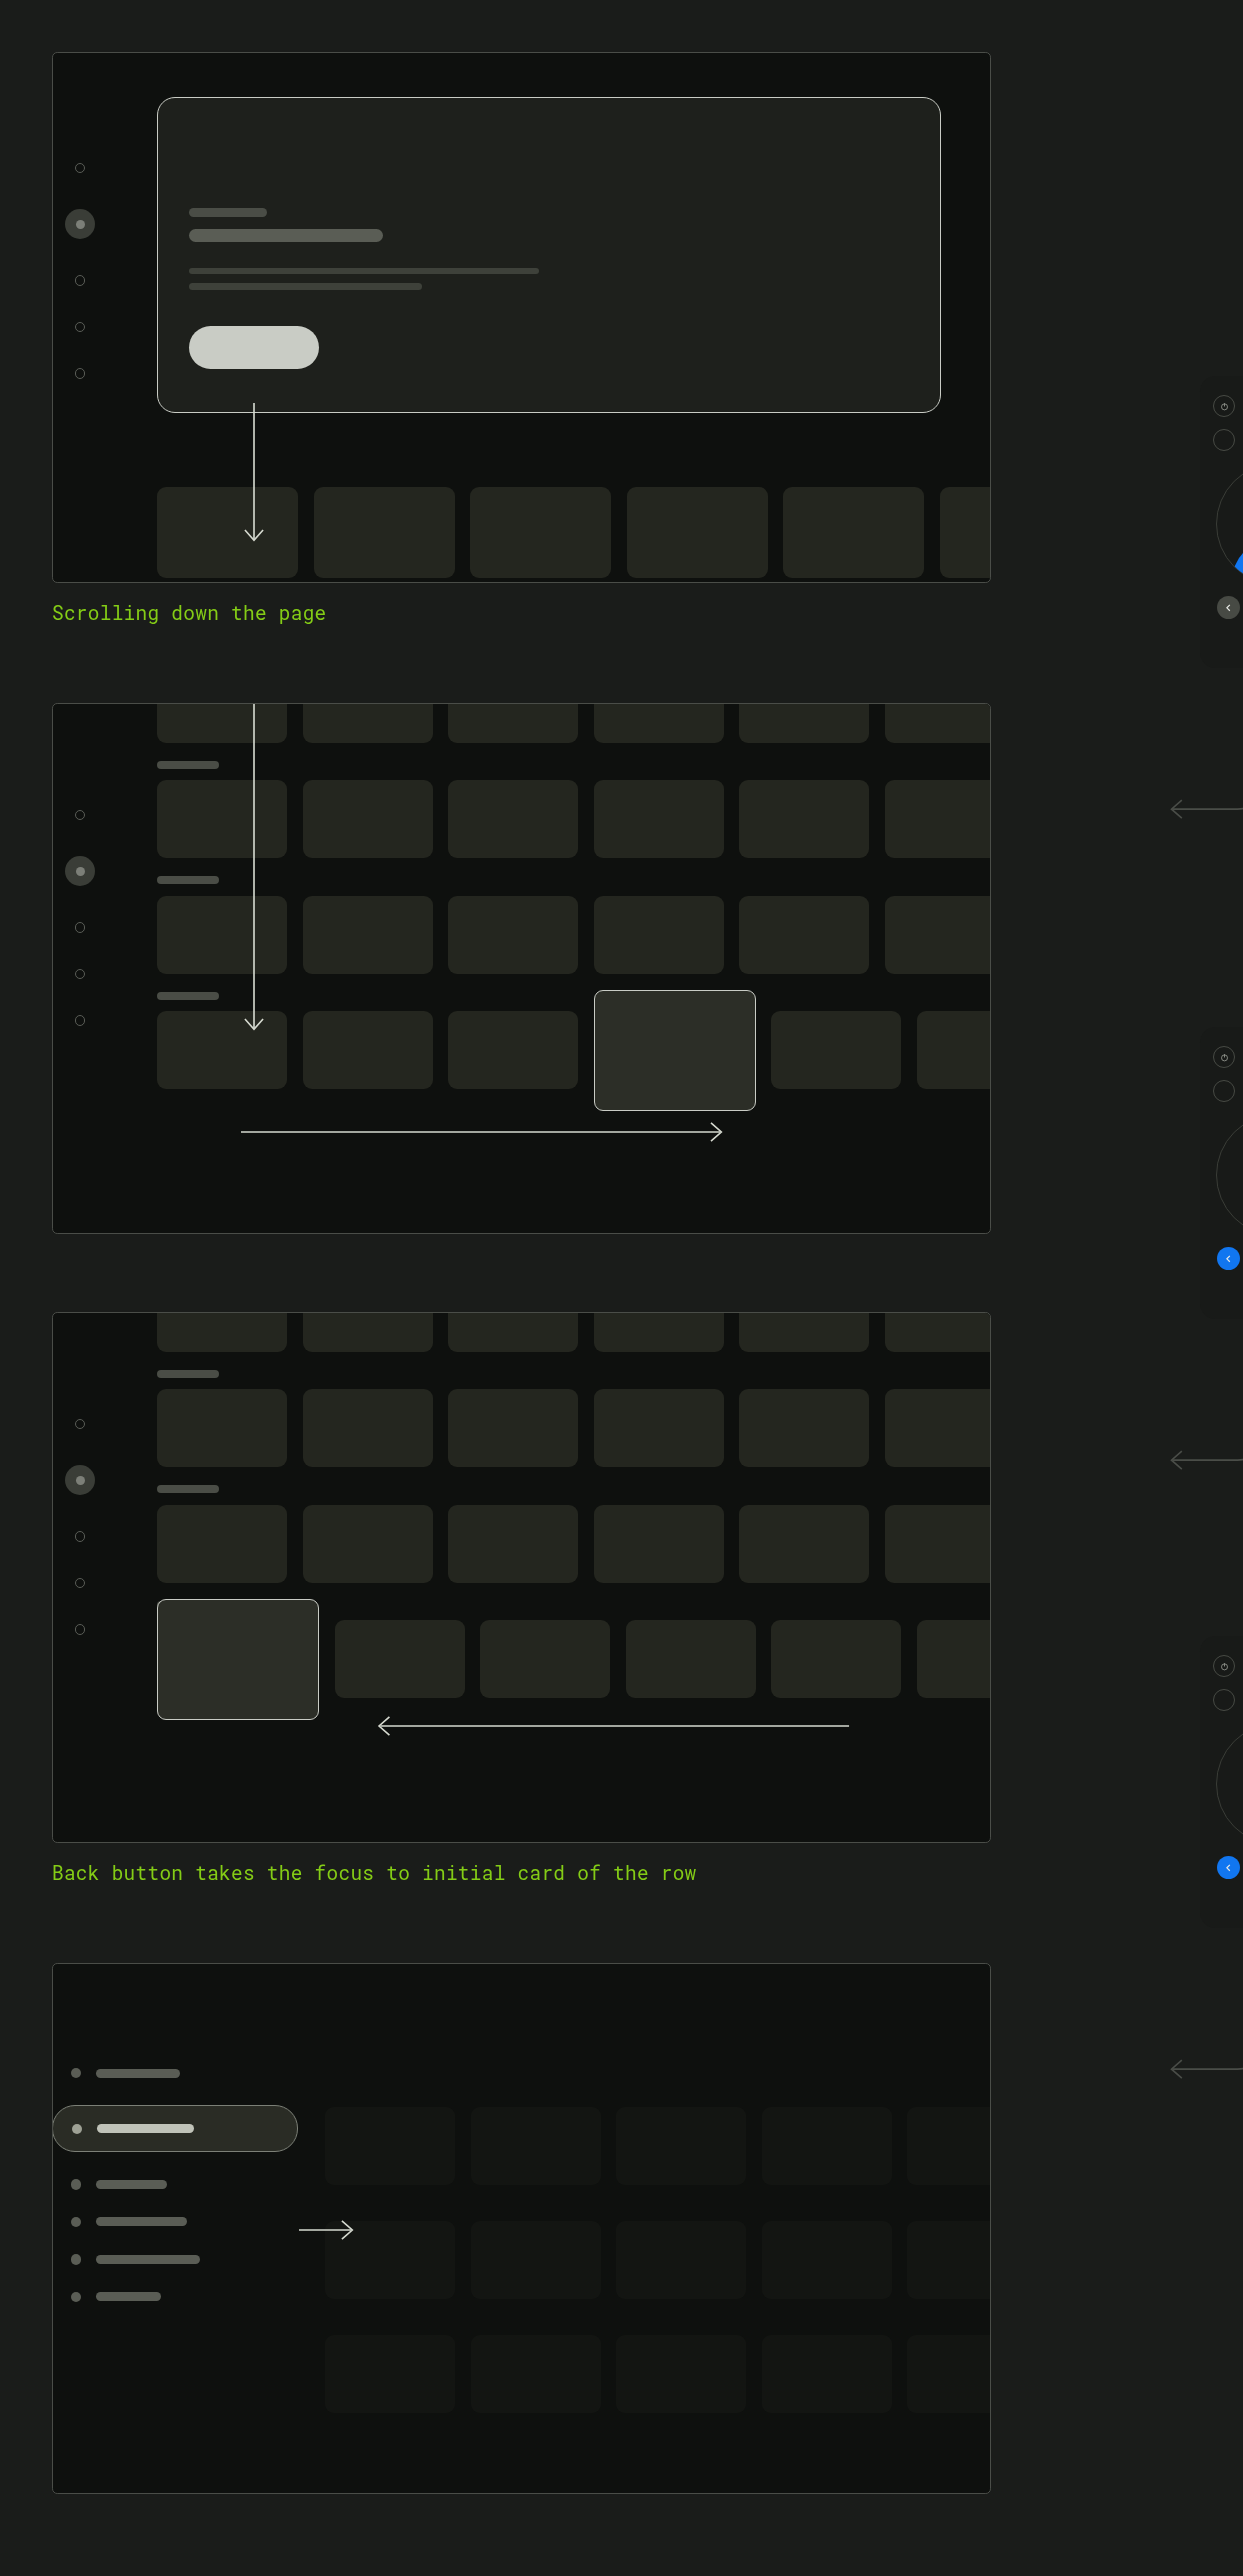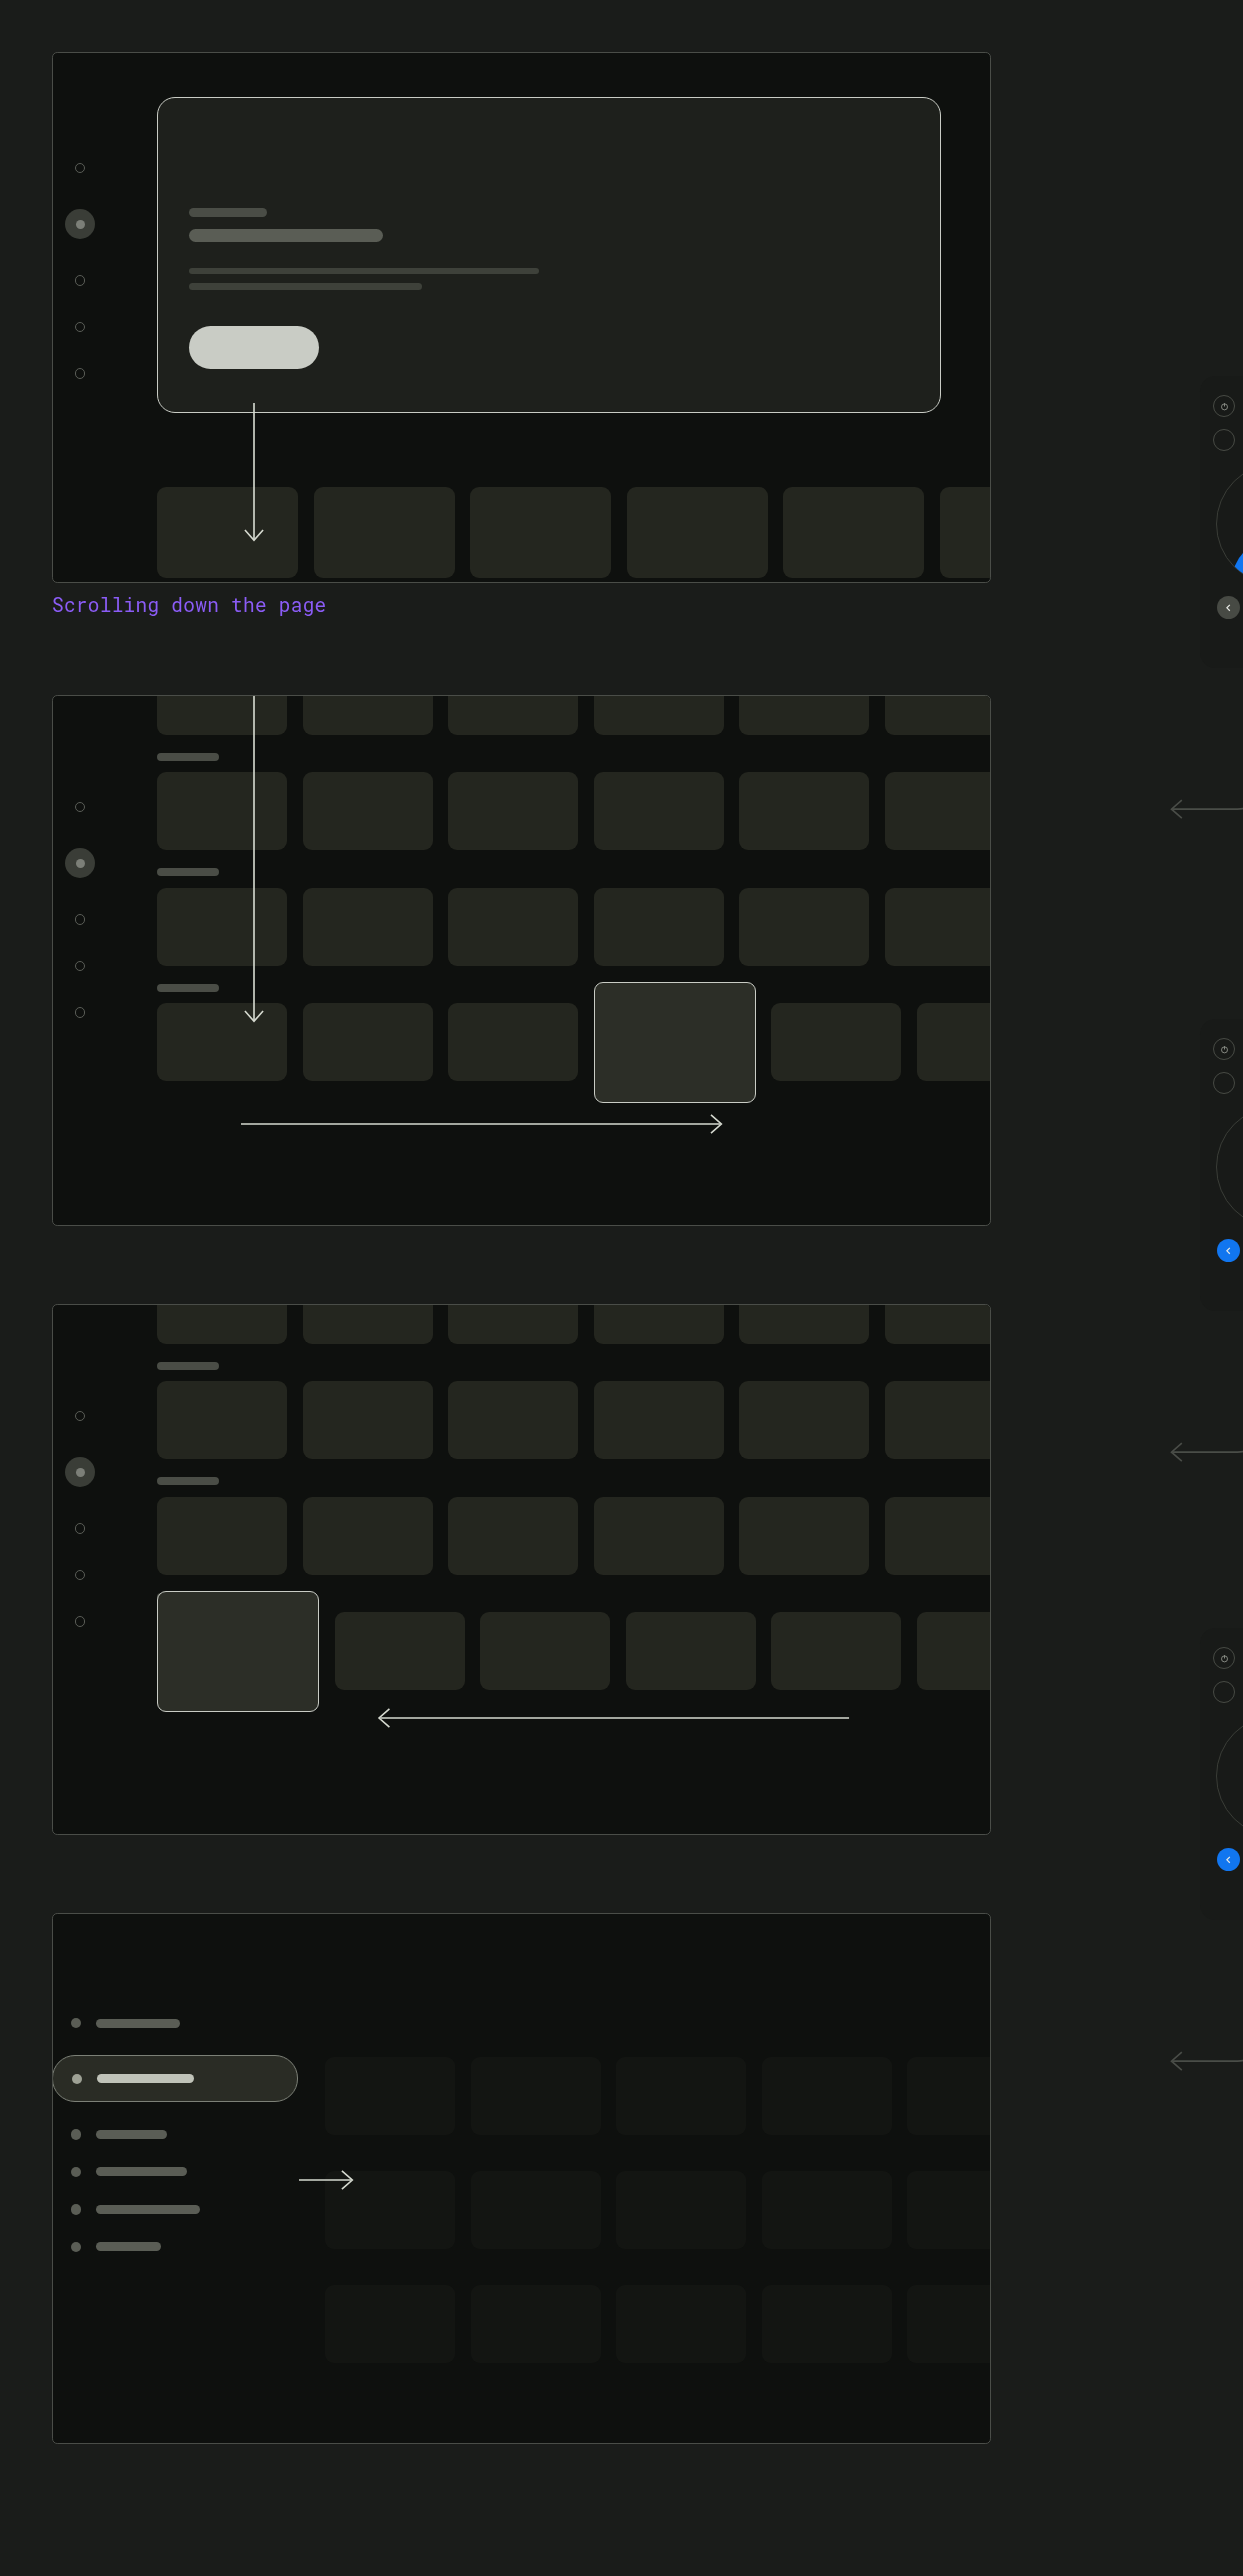--- a/index.html
+++ b/index.html
@@ -17,24 +17,24 @@
   .tv-frame {
     width: 939px;
     height: 531px;
     border: 1.3px solid #4a4d48;
     border-radius: 5.2px;
     background: #0e100e;
     position: relative;
     overflow: hidden;
   }
   .caption {
-    margin-top: 9px;
+    margin-top: 17px;
     font-size: 19.4px;
     letter-spacing: 0.3px;
-    color: #8b5cf6;
+    color: #84cc16;
   }
 
   
   .side-dots {
     position: absolute;
     left: 22px;
     top: 110px;
     display: flex;
     flex-direction: column;
     gap: 36px;
@@ -442,20 +442,21 @@
         <div class="card"></div>
         <div class="card"></div>
         <div class="card"></div>
       </div>
     </div>
     <svg class="arrow" style="left:317px; top:400px;" width="492" height="26" viewBox="0 0 760 40">
       <line x1="740" y1="20" x2="16" y2="20"></line>
       <polyline points="30,6 14,20 30,34"></polyline>
     </svg>
   </div>
+  <div class="caption">Back button takes the focus to initial card of the row</div>
 
   <div class="remote" style="top:324px;">
     <div class="r-row">
       <span class="r-btn">
         <svg width="9" height="9" viewBox="0 0 24 24" fill="none" stroke="#8a8d85" stroke-width="2.5">
             <circle cx="12" cy="13" r="8"></circle>
             <line x1="12" y1="3" x2="12" y2="12"></line>
           </svg>
       </span>
 

